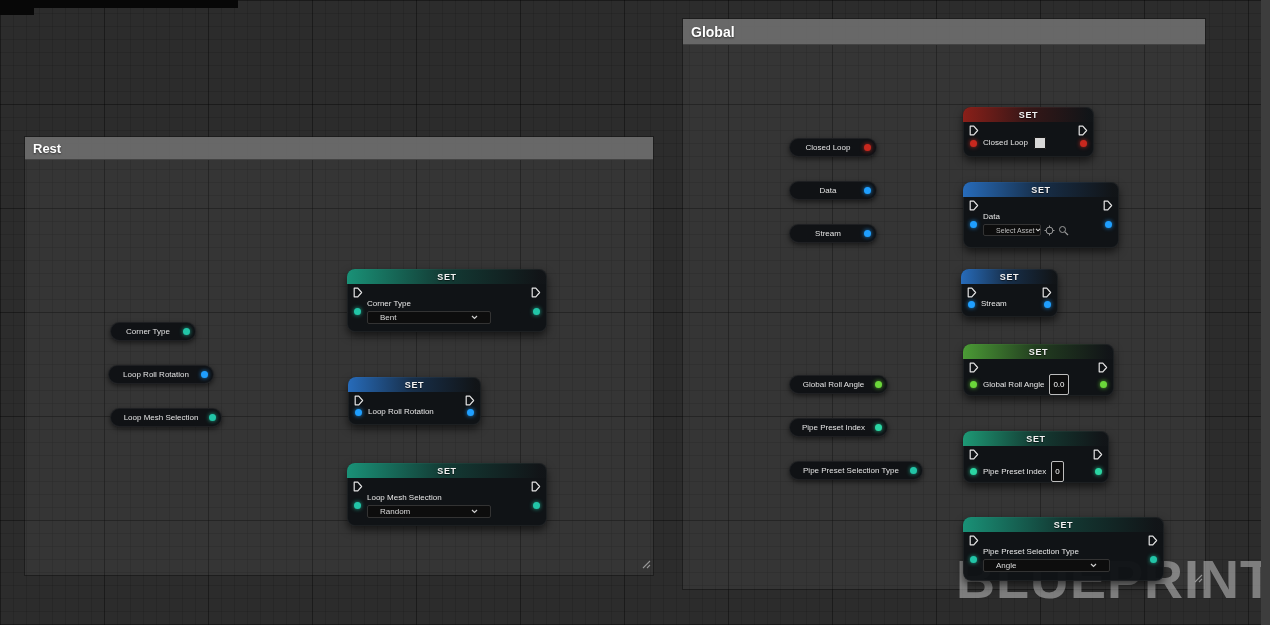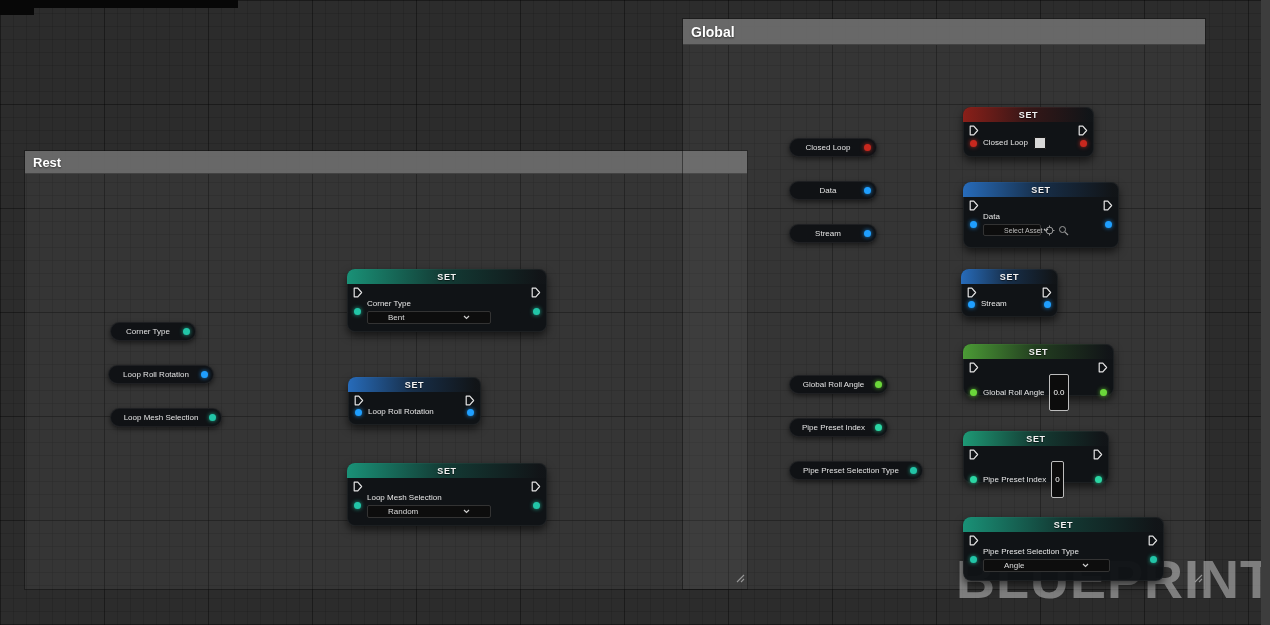--- a/index.html
+++ b/index.html
@@ -73,49 +73,49 @@
   .h-int   {background:linear-gradient(90deg, rgba(30,160,122,0.95) 0%, rgba(30,160,122,0.30) 48%, rgba(30,34,37,0.10) 96%);}
   .exec-row{display:flex;justify-content:space-between;align-items:center;height:14px;padding:1px 6px 0;}
   .data-row{display:flex;align-items:center;padding:0 7px 6px;}
   .data-col{flex:1;margin:0 6px;min-width:0;}
   .data-col.inline{display:flex;align-items:center;}
   .pin-label{font-size:8px;color:#e6e6e6;line-height:10px;display:block;white-space:nowrap;}
   .field{margin-top:2px;}
   .dropdown{
     display:flex;align-items:center;justify-content:space-between;
     background:#0d0d0d;border:1px solid #333;border-radius:2px;
-    height:13px;padding:0 20px;color:#dcdcdc;font-size:8px;box-sizing:border-box;white-space:nowrap;
+    height:13px;padding:0 12px;color:#dcdcdc;font-size:8px;box-sizing:border-box;white-space:nowrap;
   }
   .asset-dd{font-size:7px;color:#bdbdbd;height:12px;}
   .asset-row{display:flex;align-items:center;gap:3px;margin-top:2px;}
   .mini-icon{display:inline-flex;line-height:0;}
   .num-input{
     display:inline-block;background:#0c0c0c;border:1px solid #bdbdbd;border-radius:2px;
-    color:#fff;font-size:8px;line-height:11px;padding:12px 3px;margin-left:5px;white-space:nowrap;text-align:center;
+    color:#fff;font-size:8px;line-height:11px;padding:4px 3px;margin-left:5px;white-space:nowrap;text-align:center;
   }
   .checkbox{
     width:10px;height:10px;background:#d8d8d8;border:1px solid #161616;border-radius:1px;
     display:inline-block;margin-left:6px;flex:none;
   }
   
   .watermark{
     position:absolute;right:-4px;top:548px;z-index:1;
     font-size:54px;font-weight:bold;letter-spacing:1px;
     color:rgba(195,195,195,0.55);white-space:nowrap;
   }
   .chrome{position:absolute;z-index:4;}
 </style>
 </head>
 <body>
 
 <div id="screen">
 
   <div class="graph-canvas"></div>
 
-  <div class="comment" style="left:24px;top:150px;width:724px;height:440px;">
+  <div class="comment" style="left:24px;top:136px;width:630px;height:440px;">
     <div class="comment-title" style="height:22px;font-size:13px;">
       <span>Rest</span>
     </div>
     <span class="comment-resize">
       <svg width="9" height="9" viewBox="0 0 9 9">
           <path d="M8 1 L1 8 M8 5 L5 8" stroke="#a8a8a8" stroke-width="1.1" fill="none"></path>
         </svg>
     </span>
   </div>
 

